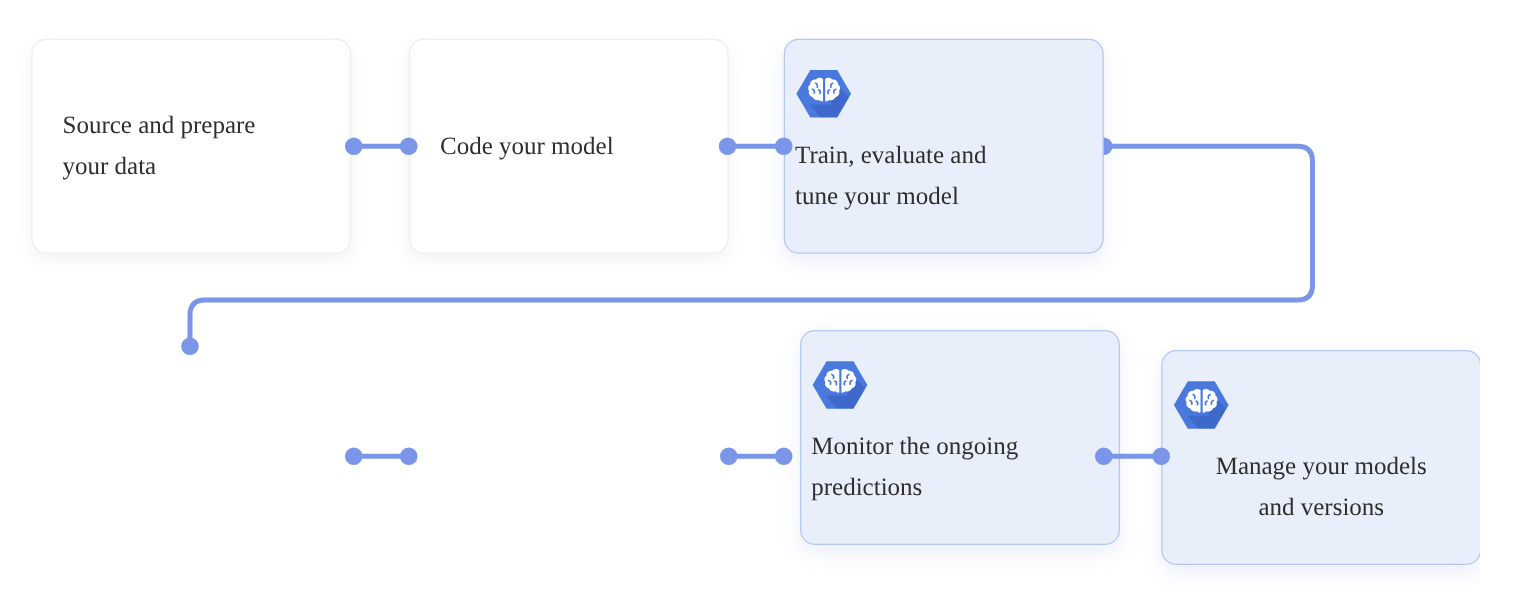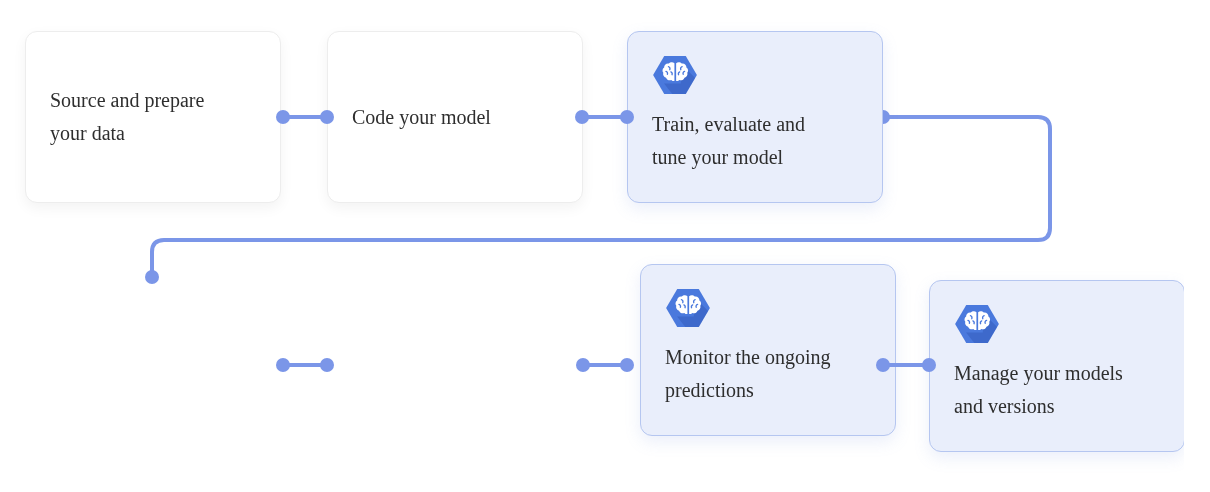--- a/index.html
+++ b/index.html
@@ -20,39 +20,39 @@
     background:#ffffff;
     border:1px solid #ededed;
     box-shadow:0 5px 14px rgba(0,0,0,.05);
     display:flex;align-items:center;
     padding:0 24px;
   }
   .card.blue{
     background:var(--blue-bg,#e9eefb);
     border:1px solid var(--blue-border,#b5c6f0);
     box-shadow:0 6px 16px rgba(120,145,220,.15);
-    padding:23px 24px;
+    padding:23px 8px;
     font-family:Liberation Serif, serif;
   }
   .label{
     font-size:20px;
     line-height:33px;
     color:var(--text,#2e2e2e);
     white-space:pre-line;
   }
   .card.blue .label{margin-top:13px;}
   .hexsvg{width:46px;height:40px;display:block;}
 
   #card-1{left:25px;top:31px;}
   #card-2{left:327px;top:31px;}
   #card-3{left:627px;top:31px;}
   #card-4{left:25px;top:280px;}
   #card-5{left:327px;top:280px;}
   #card-6{left:627px;top:264px;margin-left:13px;}
-  #card-7{left:929px;top:280px;}
+  #card-7{left:929px;top:280px;text-align:center;}
 
   .hline{
     position:absolute;height:4px;border-radius:2px;
     background:var(--connector,#7b96e8);
   }
   #line-12{left:283px;width:44px;top:115px;}
   #line-23{left:582px;width:45px;top:115px;}
   #line-45{left:283px;width:44px;top:363px;}
   #line-56{left:583px;width:44px;top:363px;}
   #line-67{left:883px;width:46px;top:363px;}

